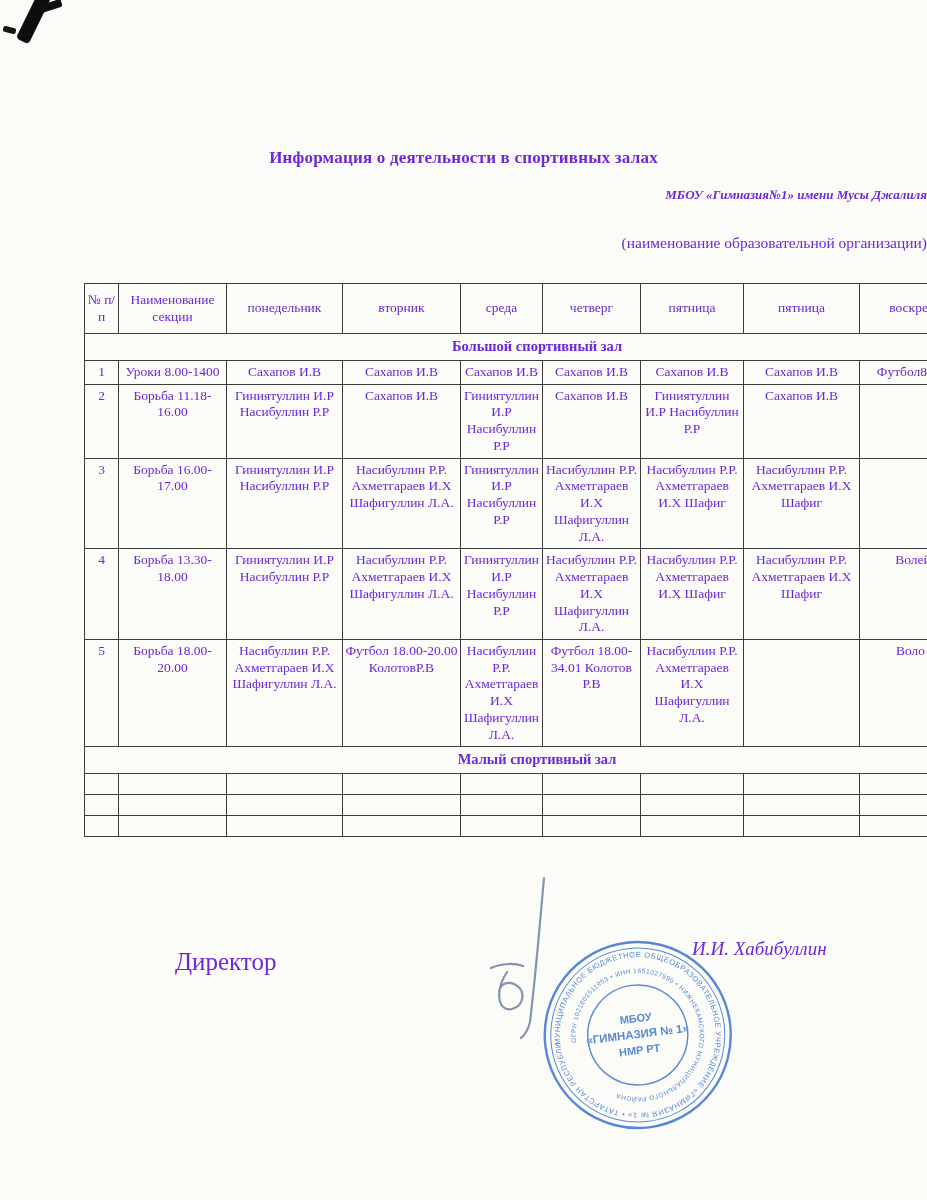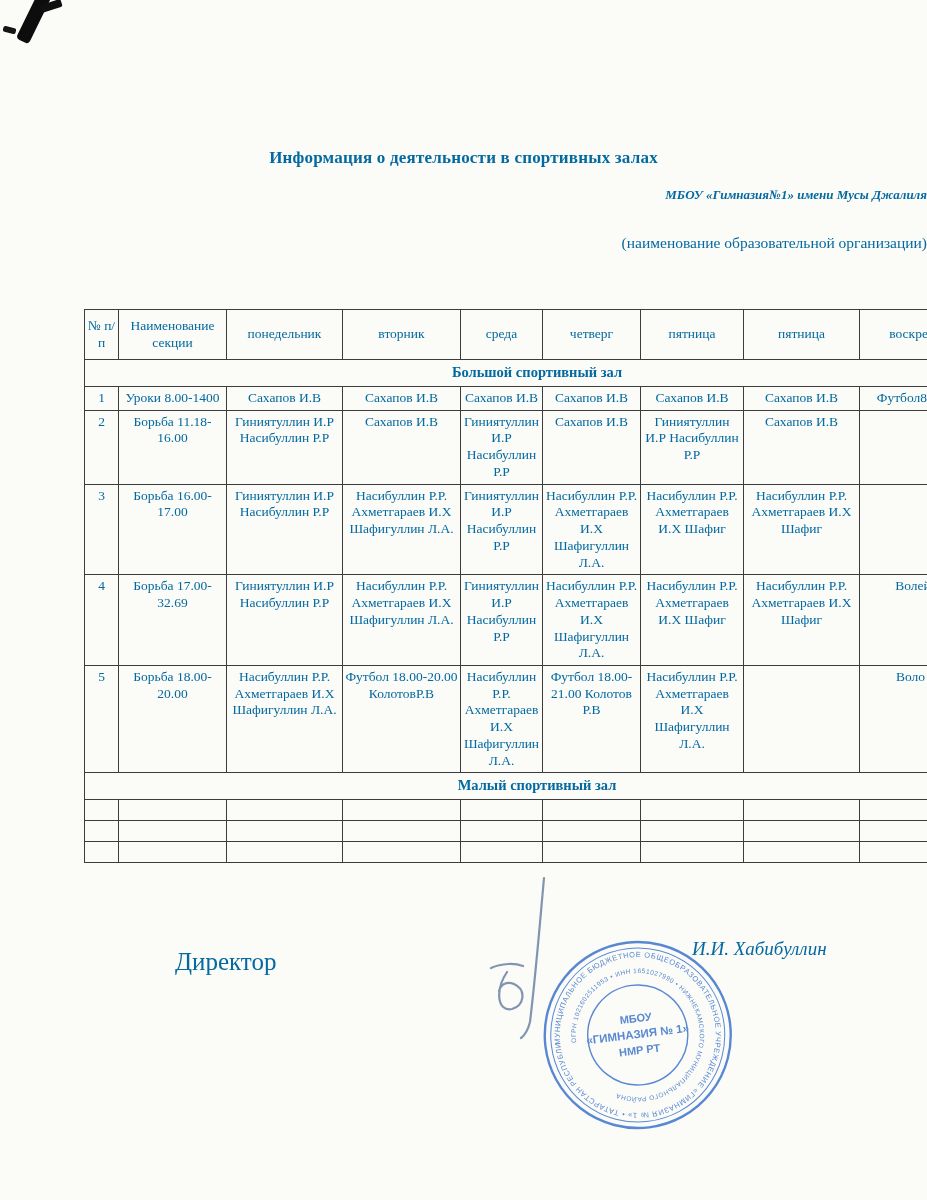--- a/index.html
+++ b/index.html
@@ -2,38 +2,38 @@
 <html><head>
 <meta charset="utf-8">
 <style>
   * { margin:0; padding:0; box-sizing:border-box; }
   html,body { width:927px; height:1200px; }
   body { position:relative; background:#ddd; }
   .page {
     position:absolute; inset:0; overflow:hidden;
     background:#fbfbf7;
     font-family:"Liberation Serif","DejaVu Serif",serif;
-    color:#0369a1;
+    color:#6d28d9;
   }
   
   .artifact-a { position:absolute; left:27px; top:-10px; width:14px; height:54px;
     background:#0d0d0d; transform:rotate(26deg); border-radius:4px; }
   .artifact-b { position:absolute; left:3px; top:27px; width:13px; height:6px;
     background:#161616; transform:rotate(14deg); border-radius:2px; }
   .artifact-c { position:absolute; left:40px; top:2px; width:22px; height:8px;
     background:#101010; transform:rotate(-18deg); border-radius:2px; }
 
   .title-1 { position:absolute; top:148px; left:0; width:100%; text-align:center;
     font-size:17px; font-weight:bold; letter-spacing:.2px; }
   .title-2 { position:absolute; top:187px; left:0; width:100%; text-align:right;
     font-size:13px; font-weight:bold;font-style:italic; }
   .caption  { position:absolute; top:234px; left:0; width:100%; text-align:right;
     font-size:15.5px; }
 
-  .table-wrap { position:absolute; left:84px; top:283px; width:843px; overflow:hidden;margin-top:26px; }
+  .table-wrap { position:absolute; left:84px; top:283px; width:843px; overflow:hidden; }
   table { border-collapse:collapse; table-layout:fixed; width:905px; }
   th, td {
     border:1px solid #3c3c3c;
     font-size:13.5px; font-weight:normal;
     text-align:center; vertical-align:top;
     padding:3px 2px; line-height:1.24;
     overflow-wrap:break-word; word-break:break-word;
     white-space:pre-line;
   }
   th { vertical-align:middle; height:50px; }
@@ -120,36 +120,36 @@
             <td>Гиниятуллин И.Р Насибуллин Р.Р</td>
             <td>Насибуллин Р.Р. Ахметгараев И.Х Шафигуллин Л.А.</td>
             <td>Гиниятуллин И.Р Насибуллин Р.Р</td>
             <td>Насибуллин Р.Р. Ахметгараев И.Х Шафигуллин Л.А.</td>
             <td>Насибуллин Р.Р. Ахметгараев И.Х Шафиг</td>
             <td>Насибуллин Р.Р. Ахметгараев И.Х Шафиг</td>
             <td></td>
           </tr>
           <tr>
             <td>4</td>
-            <td>Борьба 17.00-32.69</td>
+            <td>Борьба 13.30-18.00</td>
             <td>Гиниятуллин И.Р Насибуллин Р.Р</td>
             <td>Насибуллин Р.Р. Ахметгараев И.Х Шафигуллин Л.А.</td>
             <td>Гиниятуллин И.Р Насибуллин Р.Р</td>
             <td>Насибуллин Р.Р. Ахметгараев И.Х Шафигуллин Л.А.</td>
             <td>Насибуллин Р.Р. Ахметгараев И.Х Шафиг</td>
             <td>Насибуллин Р.Р. Ахметгараев И.Х Шафиг</td>
             <td>Волейб со</td>
           </tr>
           <tr>
             <td>5</td>
             <td>Борьба 18.00-20.00</td>
             <td>Насибуллин Р.Р. Ахметгараев И.Х Шафигуллин Л.А.</td>
             <td>Футбол 18.00-20.00 КолотовР.В</td>
             <td>Насибуллин Р.Р. Ахметгараев И.Х Шафигуллин Л.А.</td>
-            <td>Футбол 18.00-21.00 Колотов Р.В</td>
+            <td>Футбол 18.00-34.01 Колотов Р.В</td>
             <td>Насибуллин Р.Р. Ахметгараев И.Х Шафигуллин Л.А.</td>
             <td></td>
             <td>Воло Жен</td>
           </tr>
           <tr>
             <td colspan="9" class="section-cell">Малый спортивный зал</td>
           </tr>
           <tr class="empty-row">
             <td></td>
             <td></td>

